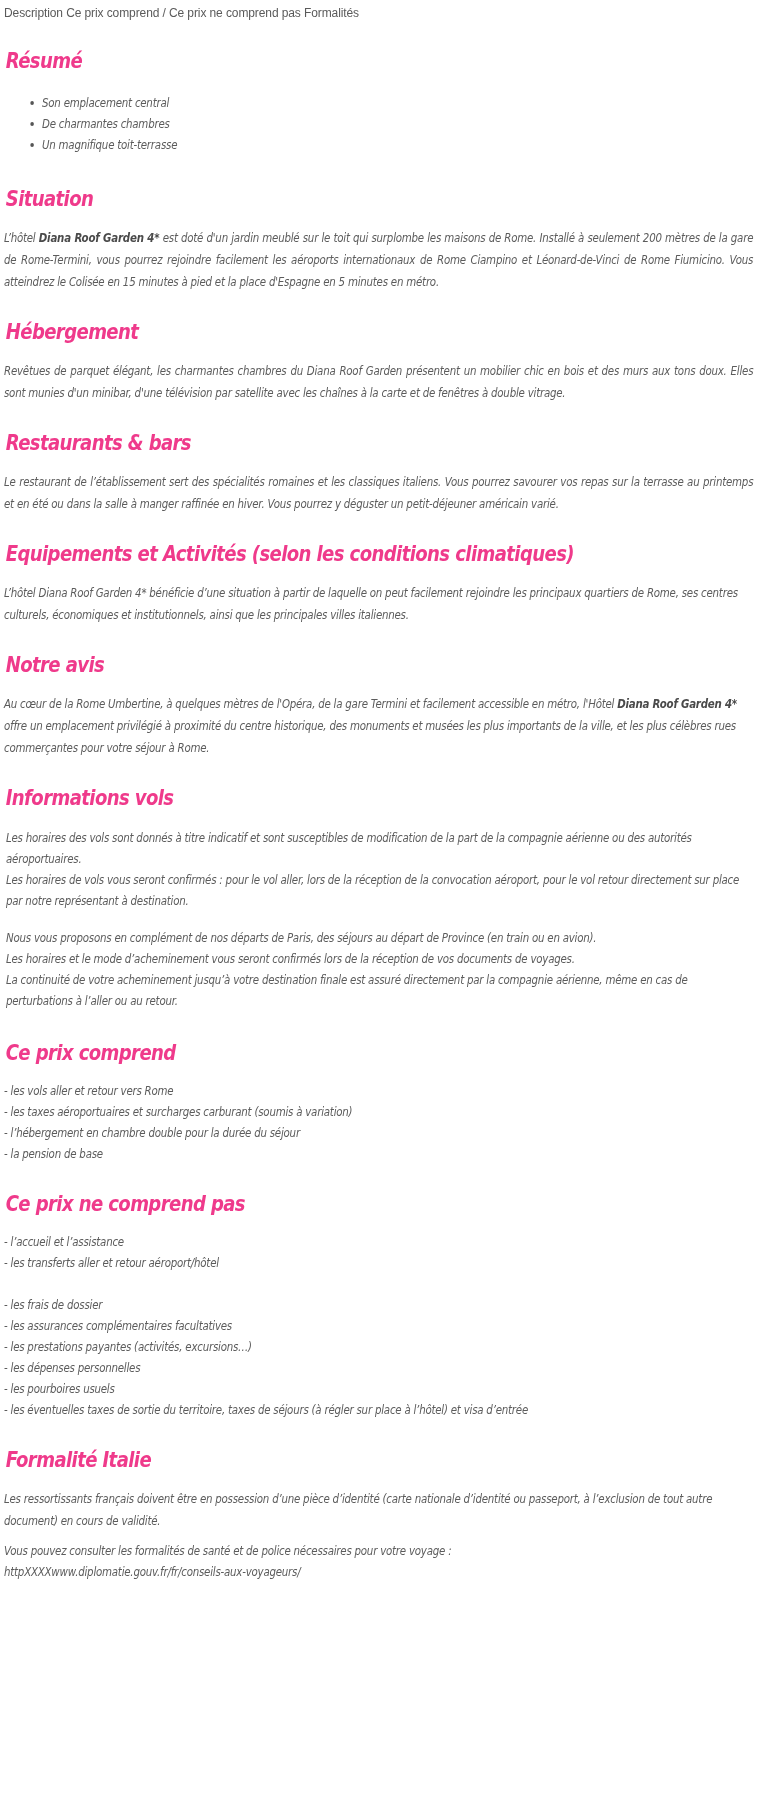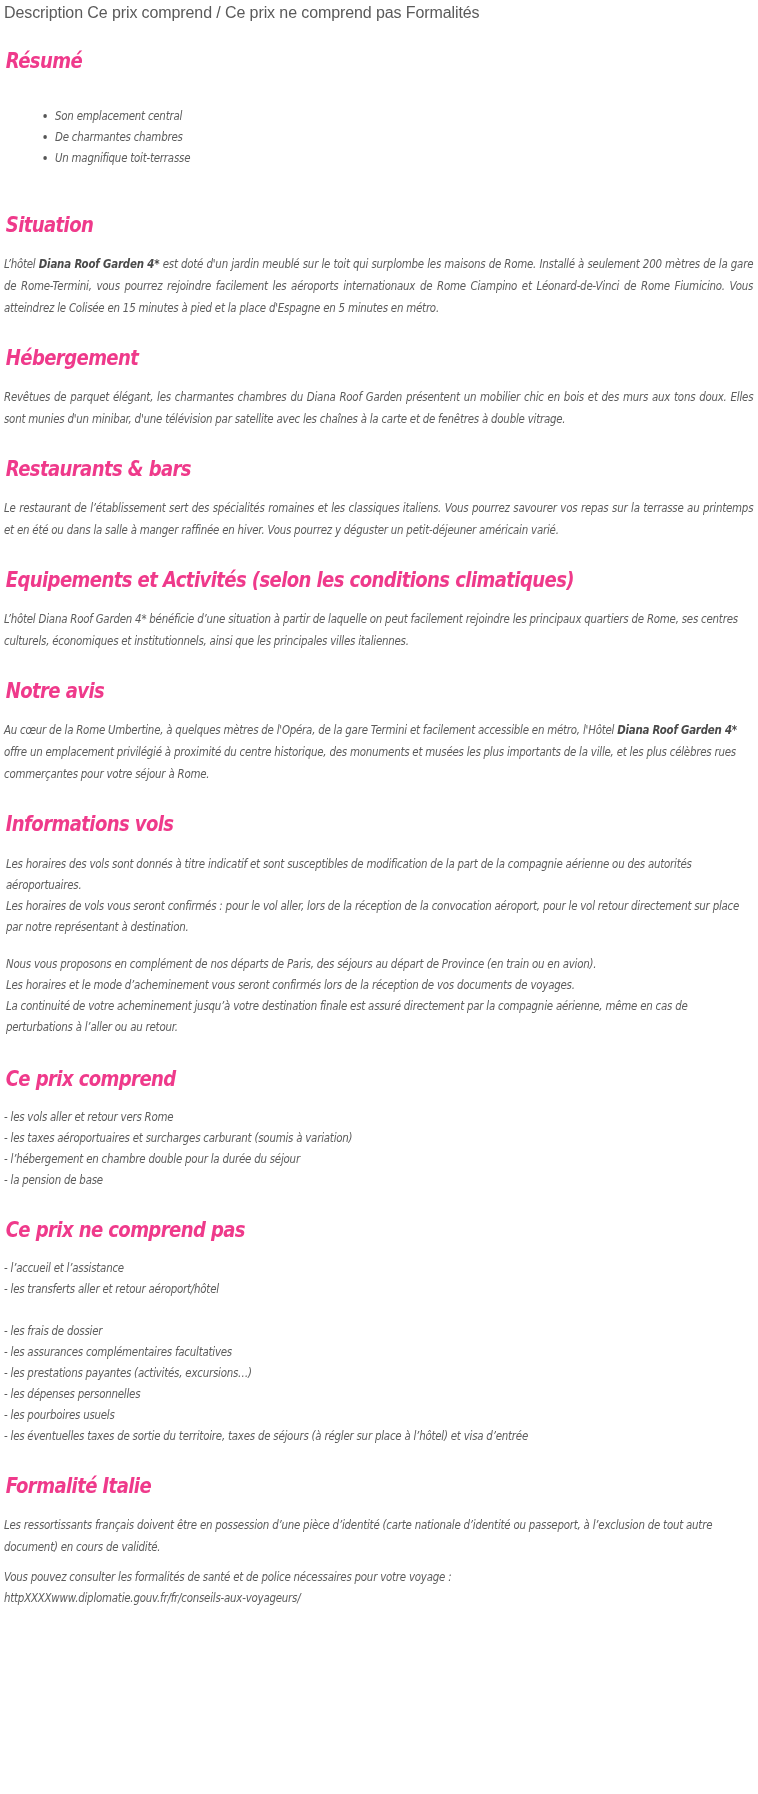--- a/index.html
+++ b/index.html
@@ -14,21 +14,21 @@
     color: #555555;
     -webkit-font-smoothing: antialiased;
   }
   .page {
     width: 758px;
     box-sizing: border-box;
     padding: 0 4px 10px 2px;
   }
   .tabbar {
     font-family: "Liberation Sans", sans-serif;
-    font-size: 16px;
+    font-size: 12px;
     font-style: normal;
     color: #5a5a5a;
     letter-spacing: -0.1px;
     padding: 4px 0 0 2px;
     line-height: 18px;
     white-space: nowrap;
   }
   .tabbar .tab {
     display: inline;
   }
@@ -68,21 +68,21 @@
   p.body {
     text-align: justify;
     padding-right: 0;
   }
   p.body.nojust { text-align: left; }
   p.body b, .line b {
     font-weight: bold;
     color: #4a4a4a;
   }
   ul.bullets {
-    margin: 17px;
+    margin: 4px;
     padding: 0 0 0 34px;
     list-style: none;
   }
   ul.bullets li {
     position: relative;
     line-height: 21px;
     width: 100%;
   }
   ul.bullets li .dot {
     position: absolute;

